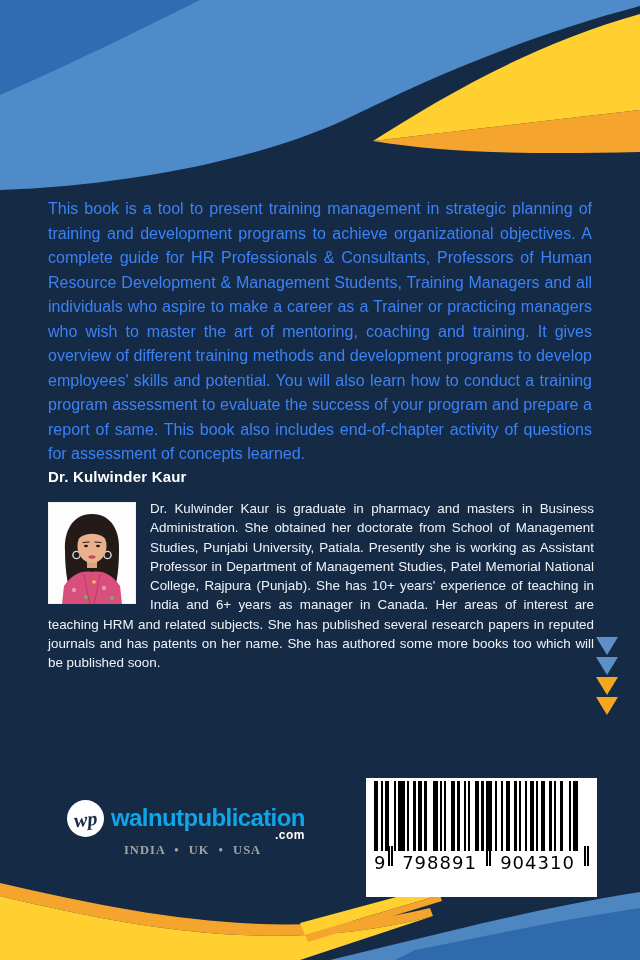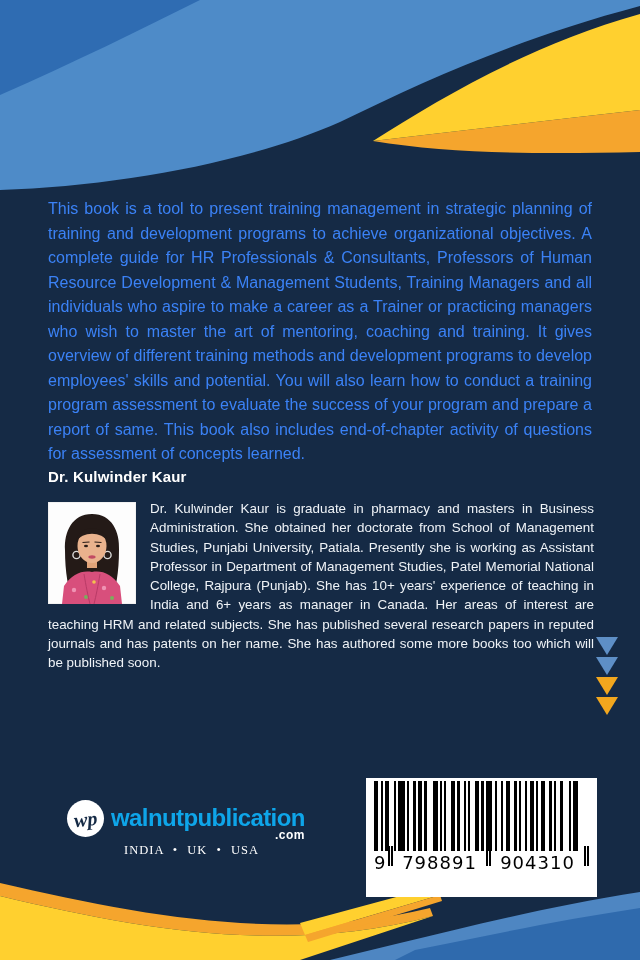--- a/index.html
+++ b/index.html
@@ -47,21 +47,21 @@
   .publisher-name{
     position:absolute;left:111px;top:804px;width:200px;
     color:#0ea5e9;font-size:24px;font-weight:bold;letter-spacing:-0.6px;white-space:nowrap;
   }
   .publisher-tld{
     position:absolute;left:111px;top:828px;width:194px;text-align:right;
     color:#FFFFFF;font-size:12px;font-weight:bold;letter-spacing:.5px;
   }
   .publisher-regions{
     position:absolute;left:124px;top:843px;
-    color:#ffffff;font-family:"Liberation Serif", serif;font-weight:normal;
+    color:#a3a3a3;font-family:"Liberation Serif", serif;font-weight:bold;
     font-size:12.5px;letter-spacing:1px;word-spacing:5px;white-space:nowrap;
   }
 
   .barcode{
     position:absolute;left:366px;top:778px;width:231px;height:119px;z-index:4;
     background:#FFFFFF;box-sizing:border-box;padding:2px 8px 0 8px;
   }
   .isbn-label{
     text-align:center;color:#111;font-size:13.5px;line-height:16px;white-space:nowrap;
   }

